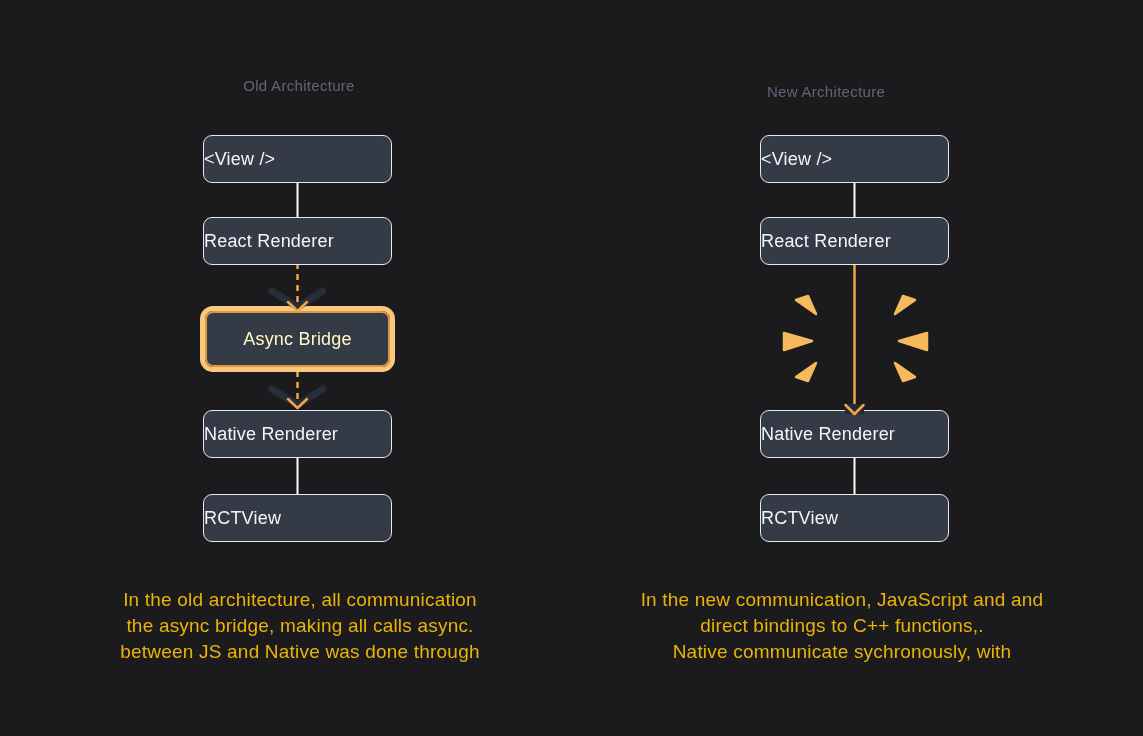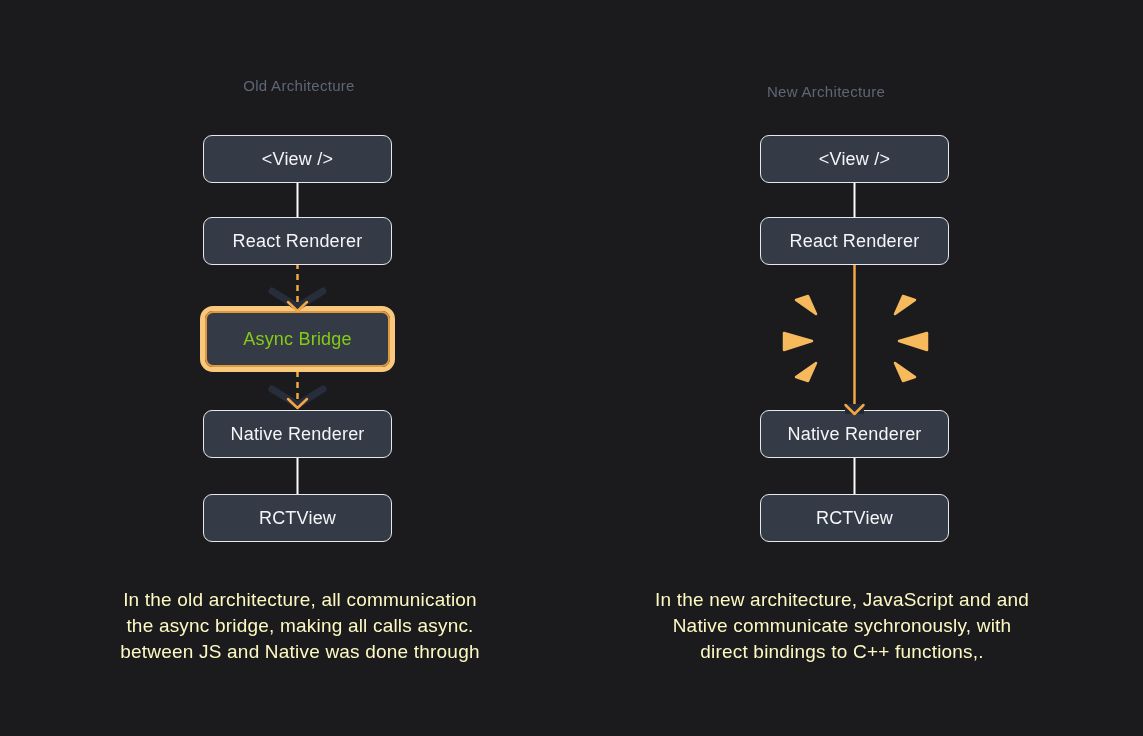--- a/index.html
+++ b/index.html
@@ -38,21 +38,20 @@
     position: absolute;
     z-index: 2;
     width: 189px;
     height: 48px;
     box-sizing: border-box;
     background: #343a46;
     border: 1.5px solid #e6e8eb;
     border-radius: 9px;
     display: flex;
     align-items: center;
-    justify-content: center;
     color: #f4f5f7;
     font-size: 18px;
     font-weight: 500;
     letter-spacing: 0.2px;
     white-space: nowrap;
   }
   .async-ring {
     position: absolute;
     z-index: 2;
     left: 200px;
@@ -67,34 +66,34 @@
   .async-inner {
     width: 100%;
     height: 100%;
     box-sizing: border-box;
     background: #343a46;
     border: 2px solid #db9a42;
     border-radius: 8px;
     display: flex;
     align-items: center;
     justify-content: center;
-    color: #84cc16;
+    color: #fef9c3;
     font-size: 18px;
     font-weight: 500;
     letter-spacing: 0.2px;
     white-space: nowrap;
   }
   .caption {
     position: absolute;
     z-index: 2;
     width: 480px;
     text-align: center;
     font-size: 19px;
     line-height: 26px;
-    color: #fef9c3;
+    color: #eab308;
     letter-spacing: 0.2px;
   }
 </style>
 </head>
 <body>
 
 <div class="canvas">
 
   <svg class="layer underlay">
 
@@ -141,23 +140,23 @@
   <div class="node" style="left:760px; top:494px;">
     <span>RCTView</span>
   </div>
 
   <div class="caption" style="left:60px; top:587px;">
     <div>In the old architecture, all communication</div>
     <div>the async bridge, making all calls async.</div>
     <div>between JS and Native was done through</div>
   </div>
   <div class="caption" style="left:602px; top:587px;">
-    <div>In the new architecture, JavaScript and and</div>
+    <div>In the new communication, JavaScript and and</div>
+    <div>direct bindings to C++ functions,.</div>
     <div>Native communicate sychronously, with</div>
-    <div>direct bindings to C++ functions,.</div>
   </div>
 
   <svg class="layer overlay">
 
     <polyline points="272,291 297.5,307 323,291" fill="none" stroke="#272d3a" stroke-width="7" stroke-linecap="round" stroke-linejoin="round"></polyline>
     <polyline points="288,302 297.5,311 307,302" fill="none" stroke="#f2a644" stroke-width="2.5" stroke-linecap="round" stroke-linejoin="round"></polyline>
 
     <polyline points="272,389 297.5,405 323,389" fill="none" stroke="#272d3a" stroke-width="7" stroke-linecap="round" stroke-linejoin="round"></polyline>
     <polyline points="288,399 297.5,408 307,399" fill="none" stroke="#f2a644" stroke-width="2.5" stroke-linecap="round" stroke-linejoin="round"></polyline>
 

